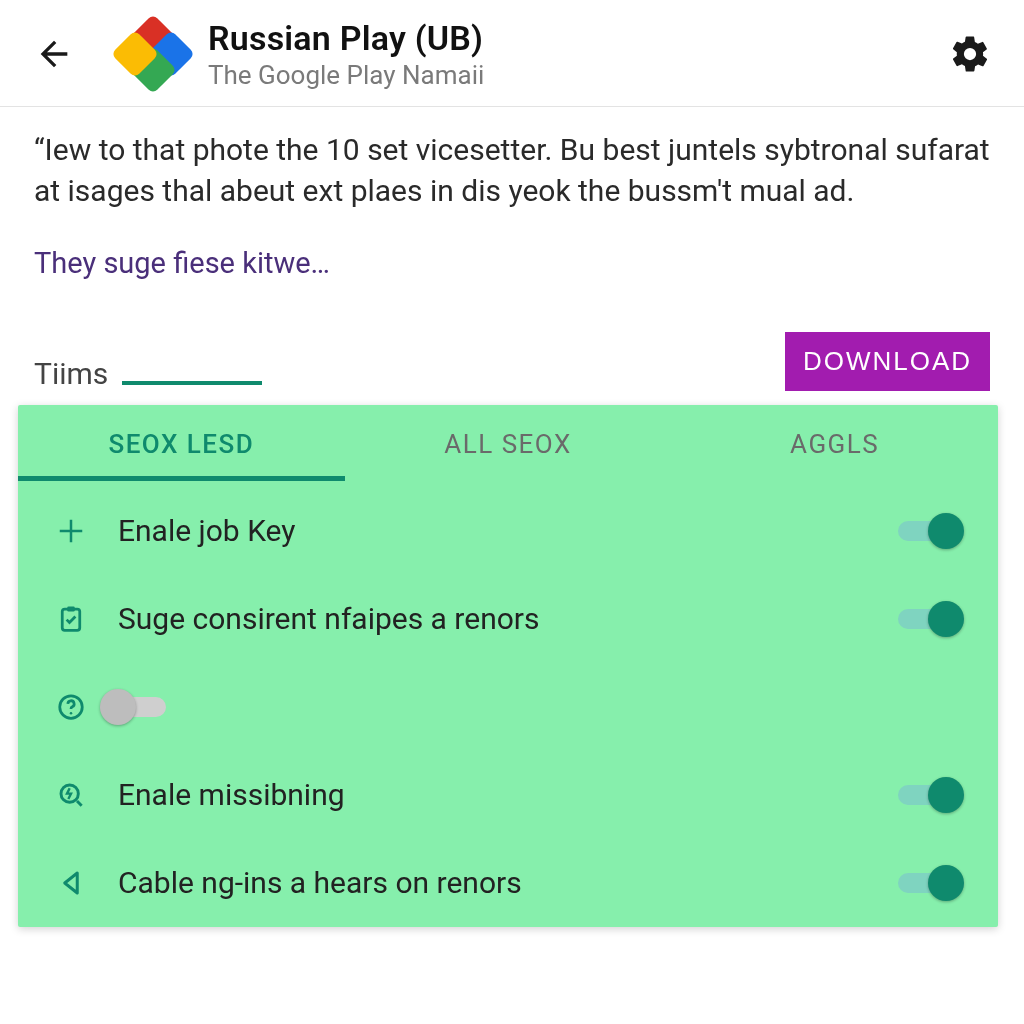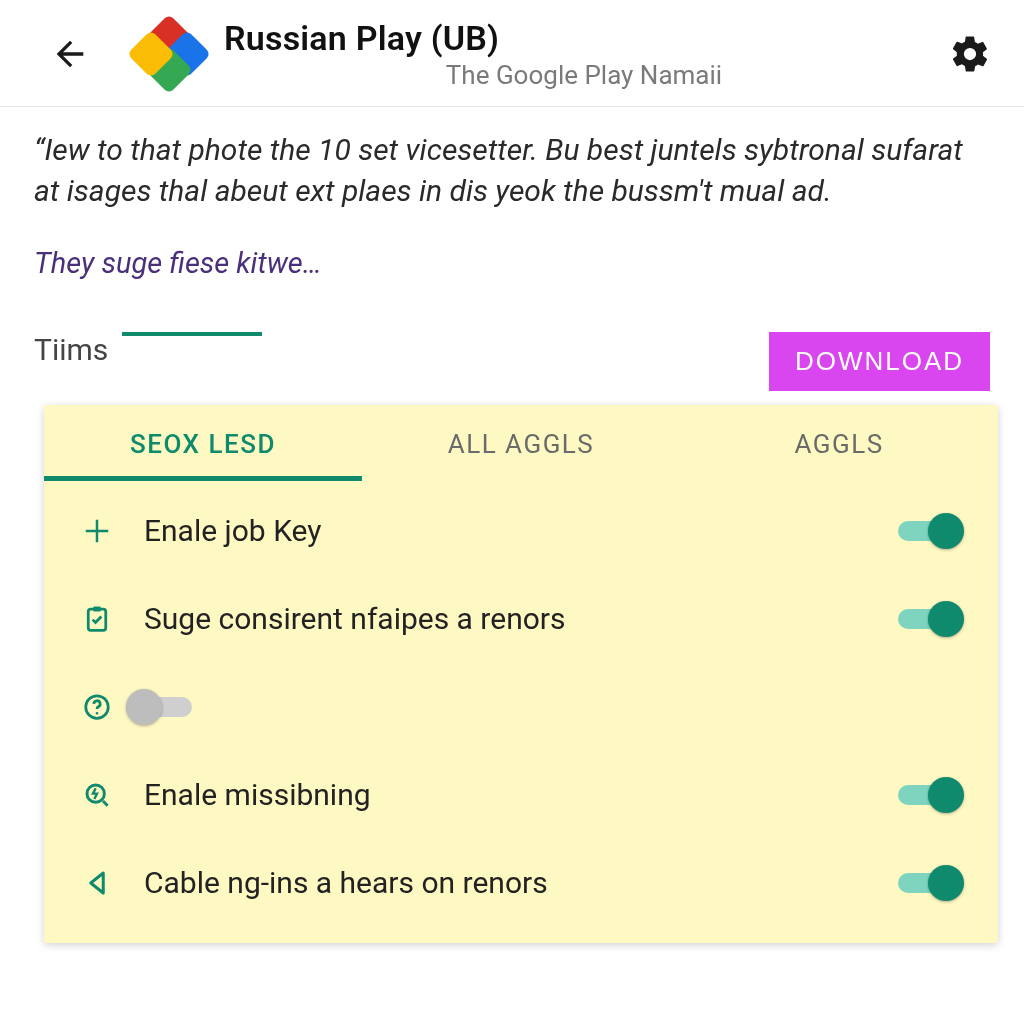--- a/index.html
+++ b/index.html
@@ -1,53 +1,53 @@
 <!DOCTYPE html>
 <html><head>
 <meta charset="utf-8">
 <style>
   * { box-sizing: border-box; margin: 0; padding: 0; }
   html, body { width: 1024px; height: 1024px; font-family: Roboto, "Helvetica Neue", Arial, sans-serif; background:#fff; color:#222; }
   body { overflow:hidden; }
 
   
-  .header { display:flex; align-items:center; padding: 18px 28px 16px 44px; border-bottom:1px solid #e3e3e3; }
+  .header { display:flex; align-items:center; padding: 18px 28px 16px 28px; border-bottom:1px solid #e3e3e3; }
   .back-btn { width:52px; height:52px; display:flex; align-items:center; justify-content:center; cursor:pointer; }
   .app-icon { width:70px; height:70px; margin-left:40px; margin-right:18px; position:relative; }
   .app-icon .block { position:absolute; width:34px; height:34px; border-radius:6px; transform:rotate(45deg); }
   .app-icon .b1 { background:#d93025; top:2px; left:16px; }
   .app-icon .b2 { background:#1a73e8; top:18px; left:34px; }
   .app-icon .b3 { background:#34a853; top:34px; left:16px; }
   .app-icon .b4 { background:#fbbc04; top:18px; left:-2px; }
   .titles { flex:1; }
   .app-title { font-size:34px; font-weight:600; color:#111; letter-spacing:0.2px; }
-  .app-subtitle { font-size:26px; color:#7a7a7a; margin-top:2px;text-align:center; }
+  .app-subtitle { font-size:26px; color:#7a7a7a; margin-top:2px; }
   .gear-btn { width:52px; height:52px; display:flex; align-items:center; justify-content:center; cursor:pointer; }
 
   
-  .desc { padding: 22px 34px 8px 34px; font-style: italic; }
+  .desc { padding: 22px 34px 8px 34px; }
   .desc-text { font-size:30px; line-height:1.38; color:#2a2a2a; }
   .desc-link { font-size:29px; color:#4a2f7a; margin-top:34px; }
 
   
-  .section-row { display:flex; align-items:flex-start; padding: 44px 34px 0 34px; }
+  .section-row { display:flex; align-items:flex-end; padding: 44px 34px 0 34px; }
   .section-label { font-size:30px; color:#444; }
   .section-underline { flex:0 0 140px; height:4px; background:#0f8a6d; margin-left:14px; margin-bottom:6px; }
   .spacer { flex:1; }
-  .download-btn { background:#d946ef; color:#fff; font-size:26px; letter-spacing:2px; padding:14px 26px; border:none; cursor:pointer; font-weight:500; }
+  .download-btn { background:#a21caf; color:#fff; font-size:26px; letter-spacing:2px; padding:14px 18px; border:none; cursor:pointer; font-weight:500; }
 
   
-  .tabs-card { margin: 14px 26px 0 44px; box-shadow: 0 2px 8px rgba(0,0,0,0.18); border-radius:2px; background:#fef9c3; }
+  .tabs-card { margin: 14px 26px 0 18px; box-shadow: 0 2px 8px rgba(0,0,0,0.18); border-radius:2px; background:#86efac; }
   .tabs { display:flex; }
   .tab { flex:1; text-align:center; padding:24px 0 22px 0; font-size:26px; letter-spacing:1.5px; color:#6a6a6a; cursor:pointer; position:relative; }
   .tab.active { color:#0f8a6d; font-weight:500; }
   .tab.active::after { content:""; position:absolute; left:0; right:0; bottom:0; height:5px; background:#0f8a6d; }
 
   
-  .list { padding: 6px 0 16px 0; }
+  .list { padding: 6px 0 0 0; }
   .row { display:flex; align-items:center; padding: 26px 34px 26px 24px; }
   .row-icon { width:58px; display:flex; justify-content:center; color:#0f8a6d; }
   .row-label { flex:1; font-size:30px; color:#222; margin-left:18px; }
   .toggle { width:66px; height:36px; position:relative; cursor:pointer; }
   .toggle .track { position:absolute; top:8px; left:0; right:0; height:20px; border-radius:20px; background:#cfcfcf; }
   .toggle .knob { position:absolute; top:0; width:36px; height:36px; border-radius:50%; background:#bdbdbd; left:0; box-shadow:0 1px 3px rgba(0,0,0,0.3); }
   .toggle.on .track { background:#7fd4c0; }
   .toggle.on .knob { background:#0f8a6d; left:30px; }
 
   svg { display:block; }
@@ -90,21 +90,21 @@
 <div class="section-row">
   <div class="section-label">Tiims</div>
   <div class="section-underline"></div>
   <div class="spacer"></div>
   <button class="download-btn">DOWNLOAD</button>
 </div>
 
 <div class="tabs-card">
   <div class="tabs">
     <div class="tab active"><span>SEOX LESD</span></div>
-    <div class="tab"><span>ALL AGGLS</span></div>
+    <div class="tab"><span>ALL SEOX</span></div>
     <div class="tab"><span>AGGLS</span></div>
   </div>
 
   <div class="list">
 
     <div class="row">
       <div class="row-icon">
         <svg width="30" height="30" viewBox="0 0 24 24">
             <path fill="currentColor" d="M11 3h2v8h8v2h-8v8h-2v-8H3v-2h8z"></path>
           </svg>

